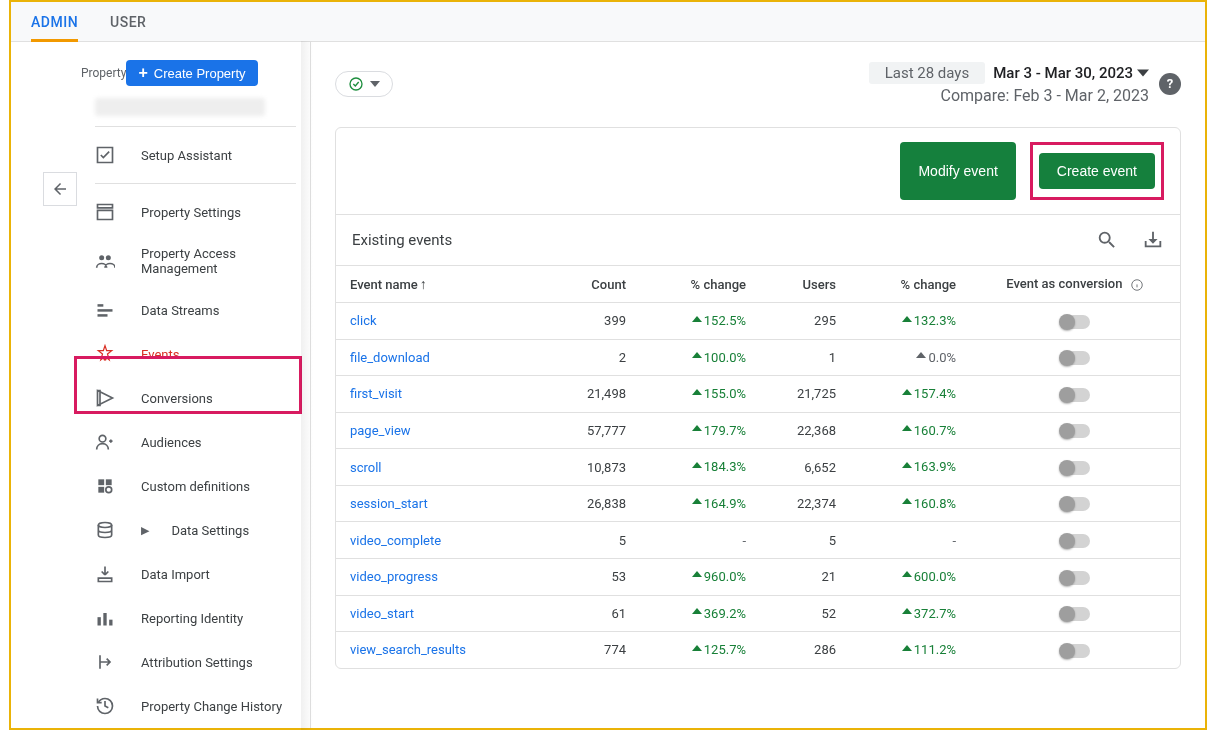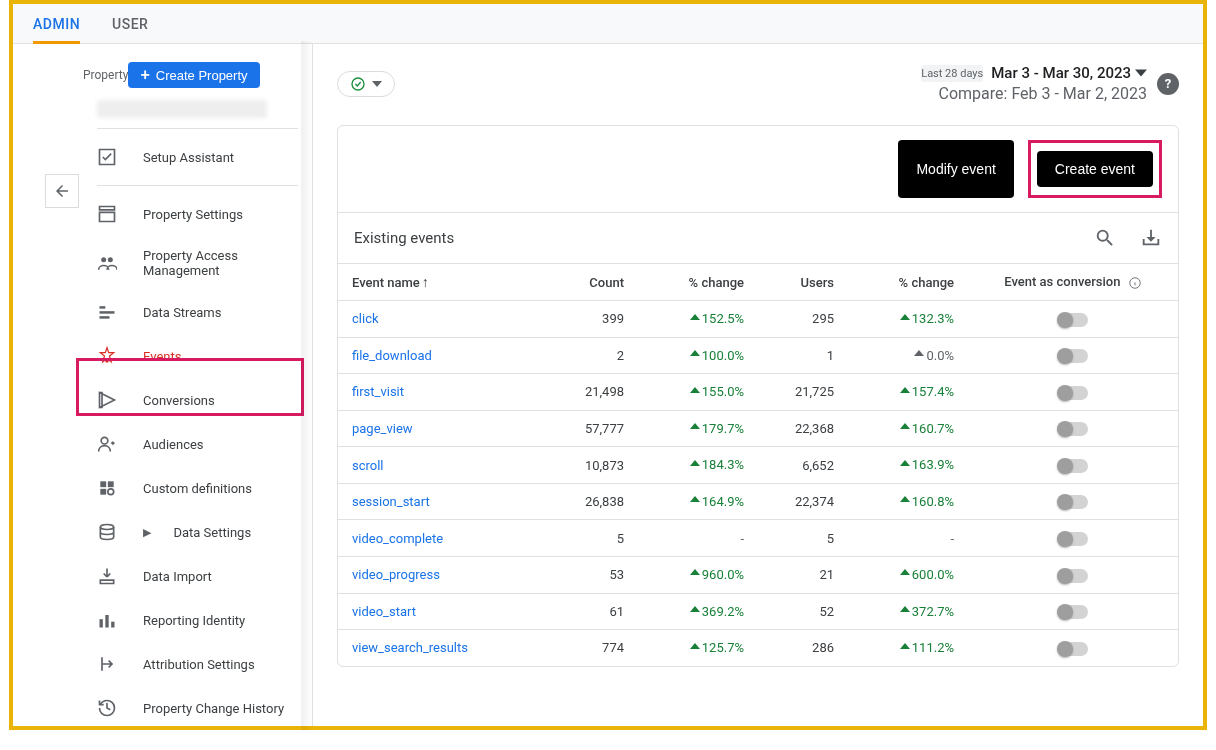--- a/index.html
+++ b/index.html
@@ -1,17 +1,17 @@
 <!DOCTYPE html>
 <html><head>
 <meta charset="utf-8">
 <style>
 * { box-sizing: border-box; margin: 0; padding: 0; }
 body { font-family: Roboto, "Helvetica Neue", Arial, sans-serif; font-size: 13px; color: #3c4043; background: #fff; width: 1216px; height: 750px; overflow: hidden; }
-.outer { border: 4px solid #eab308; width: 1198px; height: 730px; margin: 0 auto; background: #fff; }
+.outer { border: 2px solid #eab308; width: 1198px; height: 730px; margin: 0 auto; background: #fff; }
 
 .top-tabs { display: flex; align-items: center; border-bottom: 1px solid #e0e0e0; height: 40px; padding: 0 20px; gap: 32px; background: #f8f9fa; }
 .top-tab { font-size: 14px; font-weight: 500; color: #5f6368; letter-spacing: .5px; height: 40px; display: flex; align-items: center; cursor: pointer; }
 .top-tab.active { color: #1a73e8; border-bottom: 3px solid #f29900; padding-top: 3px; }
 
 .layout { display: flex; height: calc(100% - 40px); }
 .sidebar { width: 300px; padding: 18px 0 0 70px; position: relative; border-right: 1px solid #e0e0e0; }
 .back-btn { position: absolute; left: 32px; top: 130px; width: 34px; height: 34px; border: 1px solid #dadce0; background: #fff; display: flex; align-items: center; justify-content: center; cursor: pointer; }
 .back-btn svg { width: 18px; height: 18px; fill: #5f6368; }
 .prop-row { display: flex; align-items: center; margin-bottom: 12px; }
@@ -27,27 +27,27 @@
 .side-item .icon svg { width: 20px; height: 20px; fill: #5f6368; }
 .highlight-box { border: 3px solid #d81b60; position: absolute; left: 63px; top: 314px; width: 228px; height: 58px; pointer-events: none; }
 
 .main { flex: 1; padding: 20px 24px; background: #fff; overflow: auto; }
 .main-scroll-fade { position: absolute; left: 301px; top: 41px; width: 12px; height: 689px; background: linear-gradient(90deg, rgba(0,0,0,.06), transparent); pointer-events: none; }
 .top-row { display: flex; align-items: center; justify-content: space-between; margin-bottom: 22px; }
 .status-pill { border: 1px solid #dadce0; border-radius: 16px; padding: 4px 12px; display: flex; align-items: center; gap: 6px; cursor: pointer; }
 .status-pill svg.check { width: 16px; height: 16px; stroke: #1e8e3e; fill: none; stroke-width: 2; }
 .status-pill svg.caret { width: 10px; height: 10px; fill: #5f6368; }
 .date-block { text-align: right; display: flex; align-items: center; gap: 10px; }
-.date-chip { background: #f1f3f4; border-radius: 3px; font-size: 11px; color: #5f6368; padding: 2px 0; }
+.date-chip { background: #f1f3f4; border-radius: 3px; font-size: 15px; color: #5f6368; padding: 2px 16px; }
 .date-range { font-weight: 500; font-size: 15px; color: #202124; display: flex; align-items: center; gap: 4px; }
 .date-compare { font-size: 16px; color: #5f6368; margin-top: 2px; }
 .help-circle { width: 22px; height: 22px; border-radius: 50%; background: #5f6368; color: #fff; display: flex; align-items: center; justify-content: center; font-size: 13px; font-weight: bold; cursor: pointer; }
 .card { border: 1px solid #e0e0e0; border-radius: 6px; }
 .card-actions { display: flex; justify-content: flex-end; gap: 14px; padding: 14px 16px; border-bottom: 1px solid #e0e0e0; }
-.btn-fill { background: #000000; color: #fff; border: none; border-radius: 4px; padding: 10px 18px; font-size: 14px; font-weight: 500; cursor: pointer; }
+.btn-fill { background: #15803d; color: #fff; border: none; border-radius: 4px; padding: 10px 18px; font-size: 14px; font-weight: 500; cursor: pointer; }
 .create-event-hl { border: 3px solid #d81b60; padding: 8px 6px; }
 .section-title { font-size: 15px; color: #3c4043; padding: 14px 16px; display: flex; justify-content: space-between; align-items: center; }
 .section-icons { display: flex; gap: 24px; }
 .section-icons svg { width: 22px; height: 22px; fill: #5f6368; cursor: pointer; }
 table { width: 100%; border-collapse: collapse; }
 th, td { padding: 10px 14px; font-size: 13px; text-align: right; border-top: 1px solid #e0e0e0; }
 th { font-weight: 500; color: #3c4043; }
 th:first-child, td:first-child { text-align: left; }
 td.event-name { color: #1a73e8; cursor: pointer; }
 .col-count { width: 90px; }

